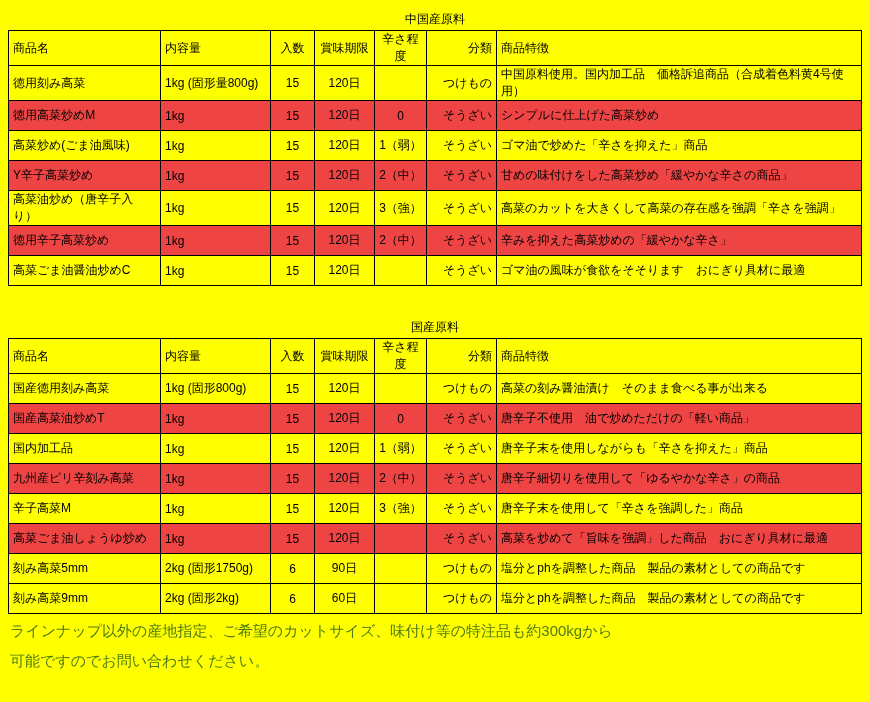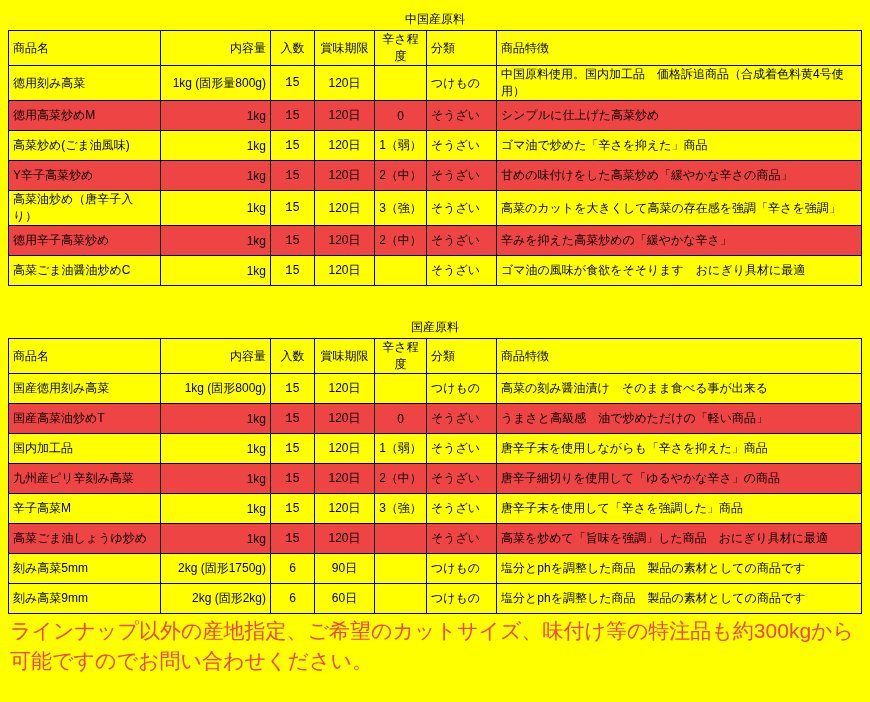--- a/index.html
+++ b/index.html
@@ -48,40 +48,40 @@
     box-sizing: border-box;
   }
   thead td {
     text-align: center;
     background: #ffff00;
     height: 18px;
     font-size: 12px;
     padding: 0;
   }
   .c-name { width: 152px; text-align: left; padding-left: 4px; }
-  .c-qty  { width: 110px; text-align: right; }
-  .c-cnt  { width: 44px;  text-align: center; font-family: Liberation Mono, monospace; }
+  .c-qty  { width: 110px; text-align: left; }
+  .c-cnt  { width: 44px;  text-align: center; }
   .c-exp  { width: 60px;  text-align: center; }
   .c-hot  { width: 52px;  text-align: center; }
-  .c-cat  { width: 70px;  text-align: left; }
+  .c-cat  { width: 70px;  text-align: right; }
   .c-desc { text-align: left; padding-left: 6px; }
 
   tbody tr.row-y td { background: #ffff00; }
   tbody tr.row-o td { background: #ef4444; }
 
   .gap { height: 14px; }
 
   .footer-note {
     position: absolute;
     left: 10px;
     right: 10px;
     top: 616px;
-    font-size: 21px;
+    font-size: 15px;
     line-height: 30px;
-    color: #ef4444;
+    color: #4d7c0f;
     font-weight: normal;
     letter-spacing: 0px;
   }
   .footer-note div { white-space: nowrap; }
 </style>
 </head>
 <body>
 
 <div class="page">
 
@@ -193,21 +193,21 @@
           <td class="c-cat">つけもの</td>
           <td class="c-desc">高菜の刻み醤油漬け　そのまま食べる事が出来る</td>
         </tr>
         <tr class="row-o">
           <td class="c-name">国産高菜油炒めT</td>
           <td class="c-qty">1kg</td>
           <td class="c-cnt">15</td>
           <td class="c-exp">120日</td>
           <td class="c-hot">0</td>
           <td class="c-cat">そうざい</td>
-          <td class="c-desc">うまさと高級感　油で炒めただけの「軽い商品」</td>
+          <td class="c-desc">唐辛子不使用　油で炒めただけの「軽い商品」</td>
         </tr>
         <tr class="row-y">
           <td class="c-name">国内加工品</td>
           <td class="c-qty">1kg</td>
           <td class="c-cnt">15</td>
           <td class="c-exp">120日</td>
           <td class="c-hot">1（弱）</td>
           <td class="c-cat">そうざい</td>
           <td class="c-desc">唐辛子末を使用しながらも「辛さを抑えた」商品</td>
         </tr>

